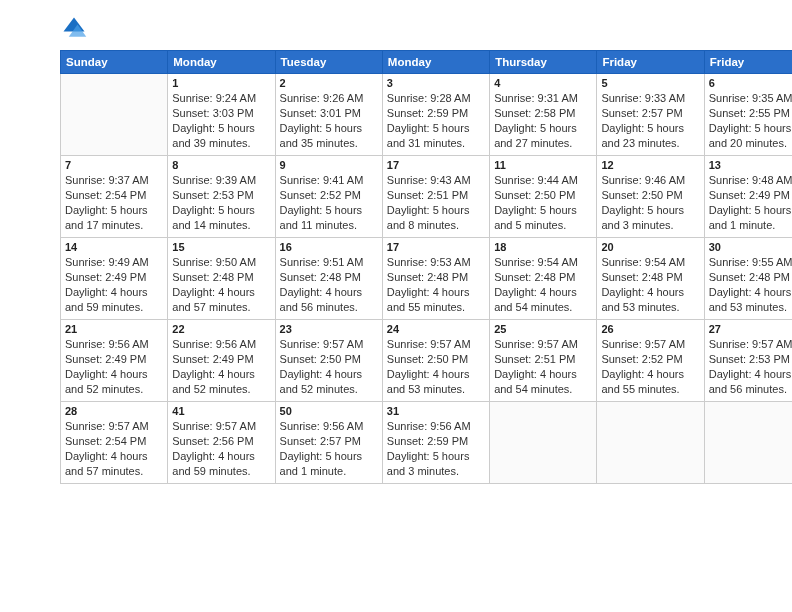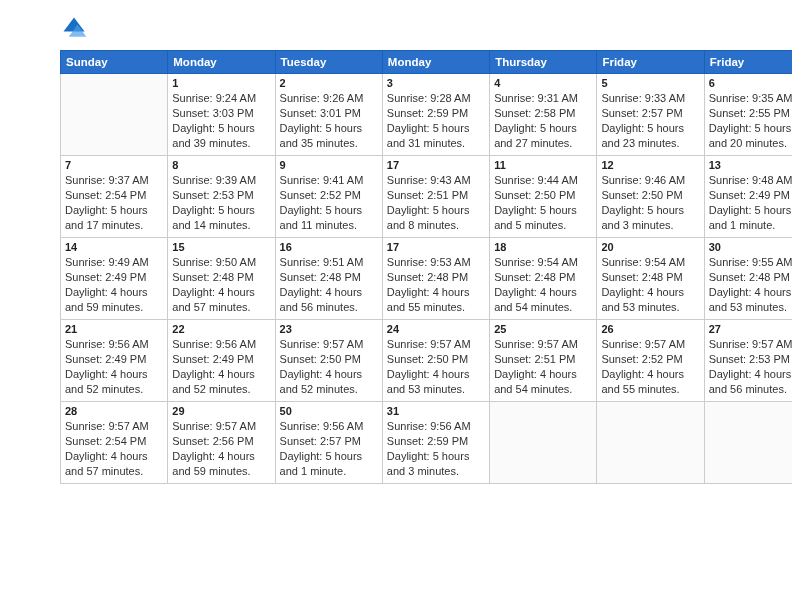--- a/index.html
+++ b/index.html
@@ -249,21 +249,21 @@
             <span class="day-number">27</span>
             <div class="day-info">Sunrise: 9:57 AM<br>Sunset: 2:53 PM<br>Daylight: 4 hours and 56 minutes.</div>
           </td>
         </tr>
         <tr>
           <td>
             <span class="day-number">28</span>
             <div class="day-info">Sunrise: 9:57 AM<br>Sunset: 2:54 PM<br>Daylight: 4 hours and 57 minutes.</div>
           </td>
           <td>
-            <span class="day-number">29</span>
+            <span class="day-number">41</span>
             <div class="day-info">Sunrise: 9:57 AM<br>Sunset: 2:56 PM<br>Daylight: 4 hours and 59 minutes.</div>
           </td>
           <td>
             <span class="day-number">50</span>
             <div class="day-info">Sunrise: 9:56 AM<br>Sunset: 2:57 PM<br>Daylight: 5 hours and 1 minute.</div>
           </td>
           <td>
             <span class="day-number">31</span>
             <div class="day-info">Sunrise: 9:56 AM<br>Sunset: 2:59 PM<br>Daylight: 5 hours and 3 minutes.</div>
           </td>

